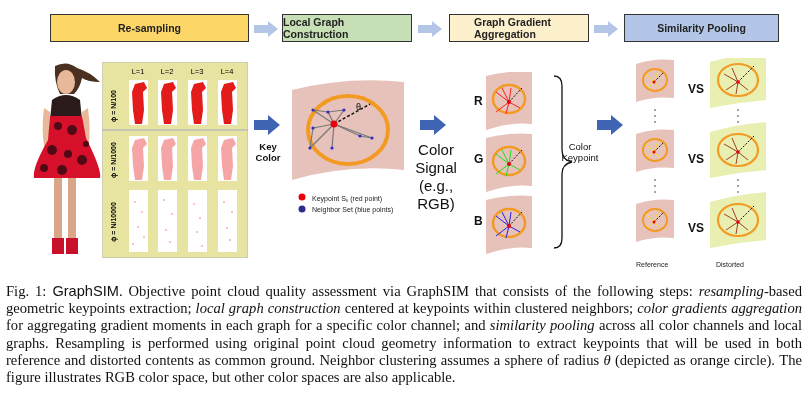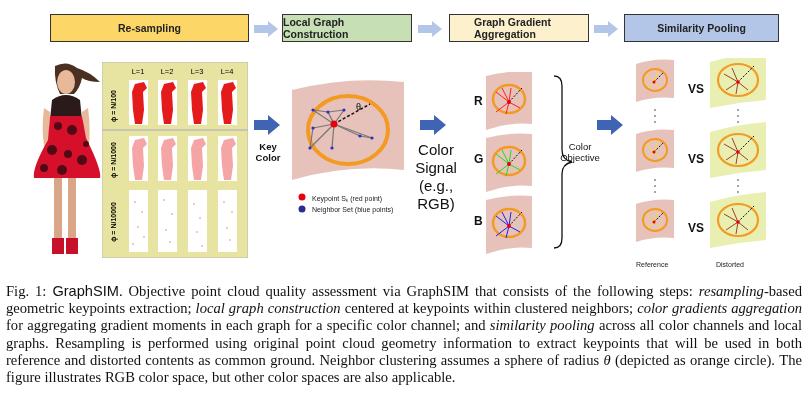--- a/index.html
+++ b/index.html
@@ -223,21 +223,21 @@
 
 <svg class="abs" style="left:552px;top:74px;" width="30" height="176">
   <path d="M2,2 Q10,2 10,12 L10,76 Q10,86 20,88 Q10,90 10,100 L10,164 Q10,174 2,174" fill="none" stroke="#111" stroke-width="1.3"></path>
 </svg>
 
 <svg class="abs" style="left:597px;top:115px;" width="26" height="20">
     <polygon points="0,5 14,5 14,0 26,10 14,20 14,15 0,15" fill="#3f64b4"></polygon>
   </svg>
 <div class="lbl" style="left:550px;top:141px;width:60px;font-weight:normal;font-size:9.5px;">
   <div>Color</div>
-  <div>Objective</div>
+  <div>Keypoint</div>
 </div>
 
 <div class="lbl" style="left:641px;top:85px;font-weight:normal;">S₁</div>
 <div class="lbl" style="left:641px;top:224px;font-weight:normal;">Sϕ</div>
 <div class="lbl" style="left:688px;top:82px;">VS</div>
 <div class="lbl" style="left:688px;top:152px;">VS</div>
 <div class="lbl" style="left:688px;top:221px;">VS</div>
 
 <svg class="abs" style="left:634px;top:58px;" width="170" height="200">
   <g>

